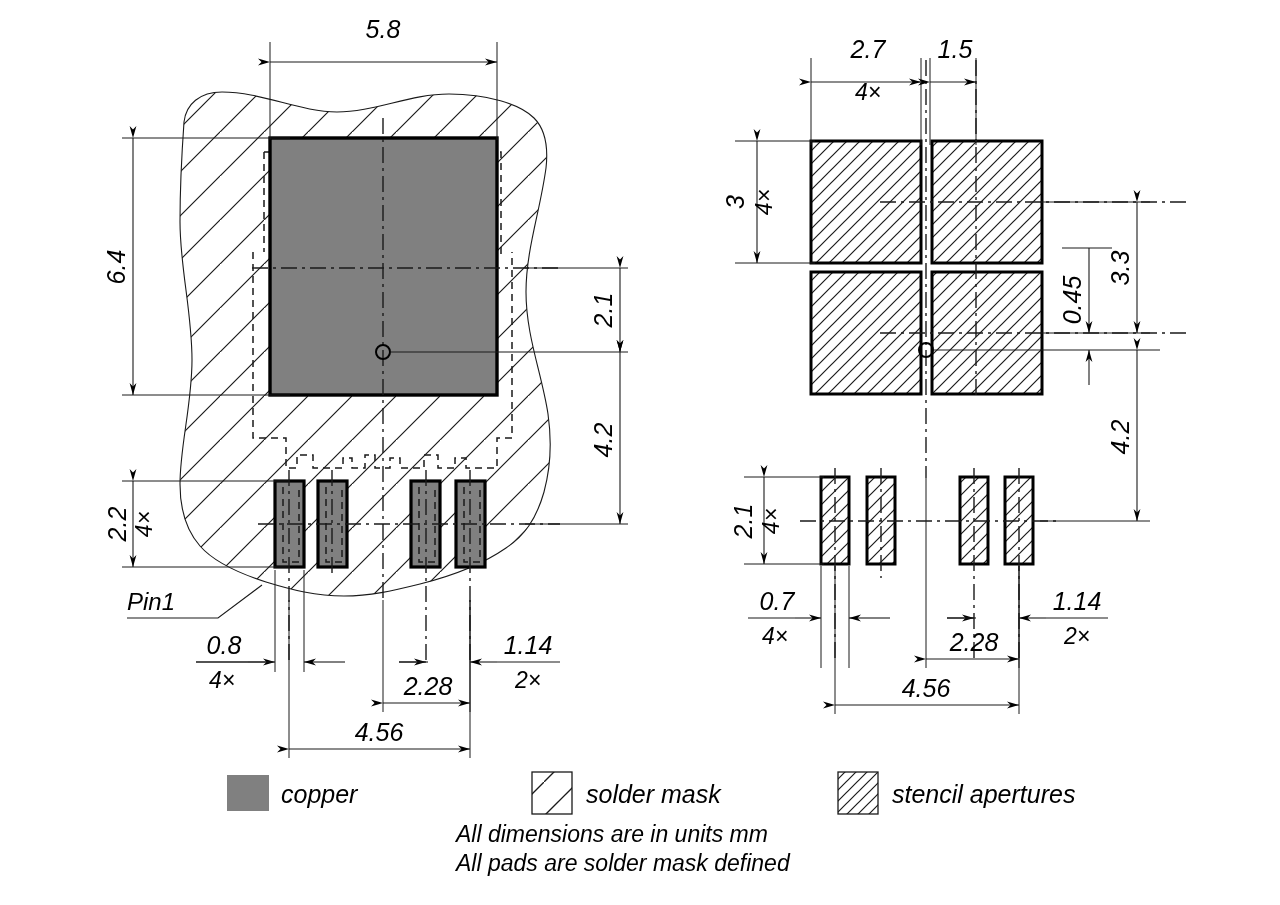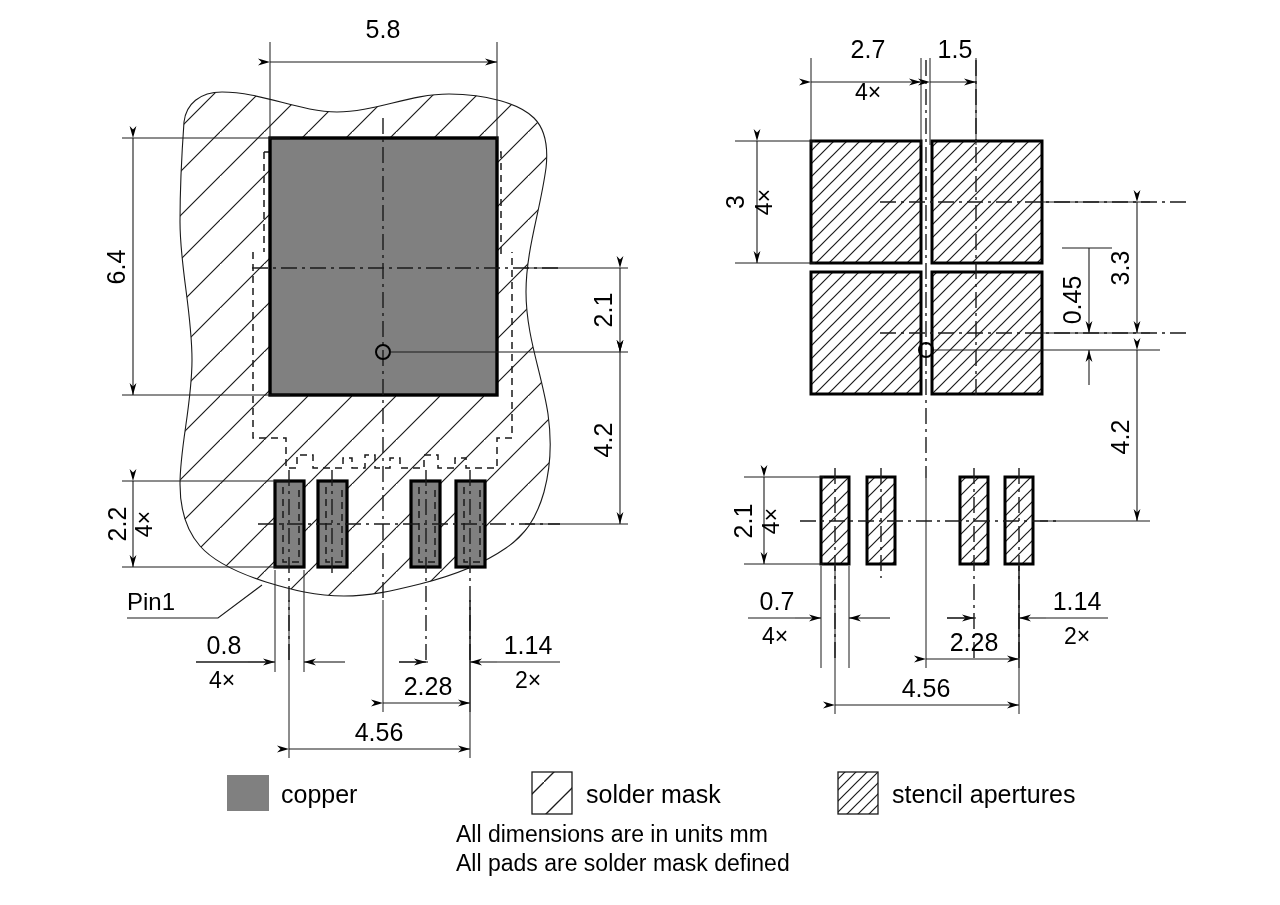--- a/index.html
+++ b/index.html
@@ -12,20 +12,21 @@
     width: 1280px;
     height: 905px;
     font-family: "Liberation Sans", sans-serif;
     color: #000000;
     overflow: hidden;
   }
   #stage {
     position: relative;
     width: 1280px;
     height: 905px;
+    font-style: italic;
   }
   svg.drawing {
     position: absolute;
     top: 0;
     left: 0;
     width: 1280px;
     height: 905px;
     display: block;
   }
   text {

